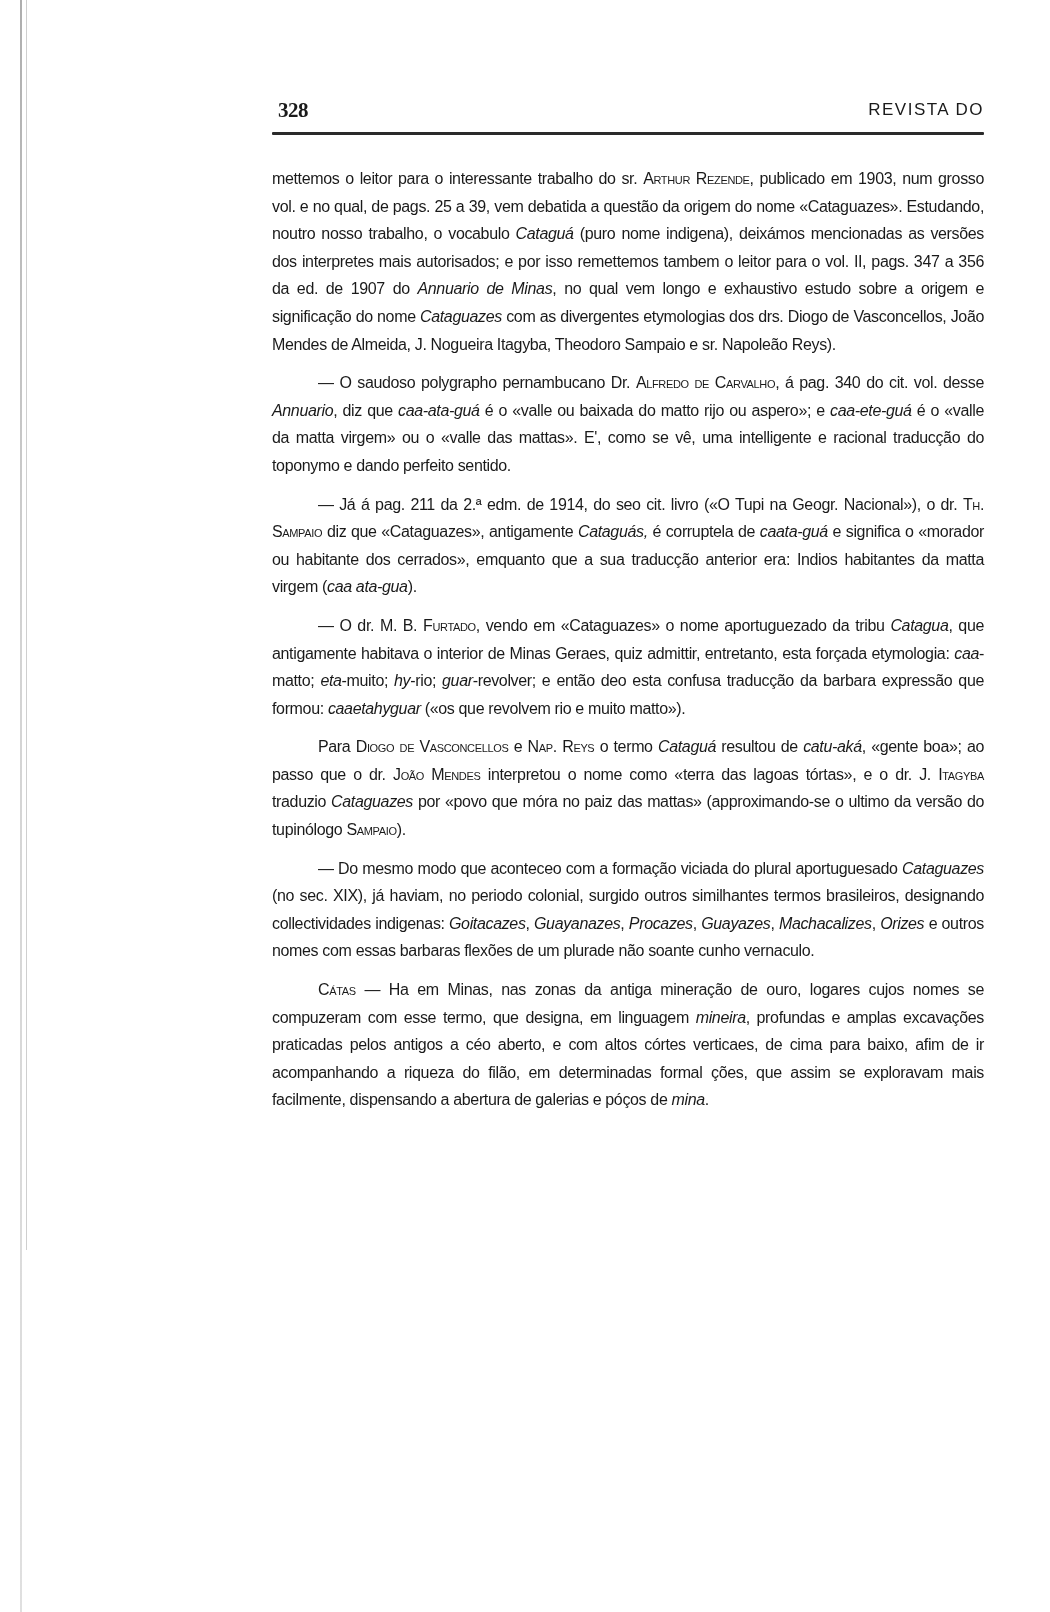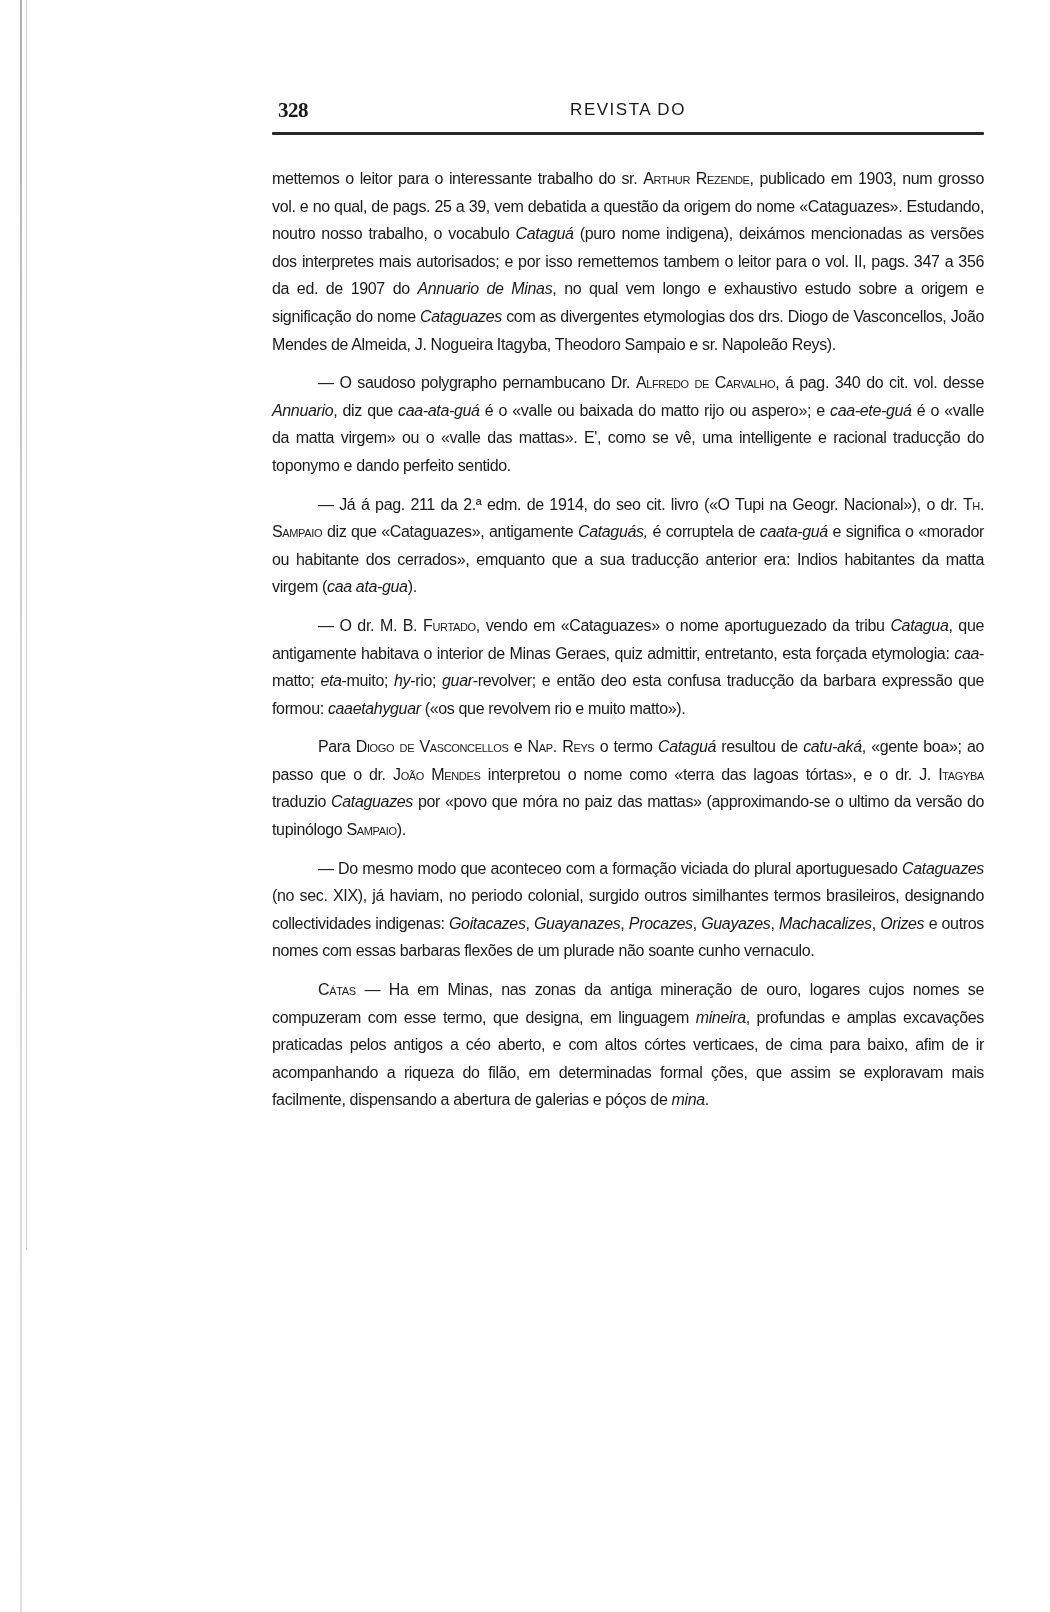--- a/index.html
+++ b/index.html
@@ -6,21 +6,21 @@
   body { width: 1050px; height: 1612px; position: relative; overflow: hidden;
          font-family: "Liberation Serif", "DejaVu Serif", serif; color: #1a1a1a; }
   .binding-edge { position: absolute; left: 20px; top: 0; width: 2px; height: 1612px;
                   background: linear-gradient(#9a9a9a, #c8c8c8 40%, #d8d8d8); opacity: .8; }
   .binding-edge2 { position: absolute; left: 26px; top: 0; width: 1px; height: 1250px;
                    background: #cfcfcf; }
   .page { position: absolute; left: 272px; top: 92px; width: 712px; }
   .running-head { position: relative; height: 36px; }
   .page-number { position: absolute; left: 6px; top: 6px; font-size: 21px; font-weight: bold;
                  letter-spacing: -0.5px; }
-  .running-title { position: absolute; left: 0; right: 0; top: 8px; text-align: center;
+  .running-title { position: absolute; left: 0; right: 0; top: 8px; text-align: right;
                    font-size: 17px; letter-spacing: 1.5px; font-family: "Liberation Sans", sans-serif; }
   .head-rule { height: 3px; background: #2a2a2a; margin-top: 4px; border-radius: 1px; }
   .body-text { margin-top: 30px; font-family: "Liberation Sans Narrow", "Liberation Sans", sans-serif;
                font-size: 16px; line-height: 27.6px; text-align: justify; letter-spacing: -0.35px;
                font-stretch: condensed; }
   .body-text p { margin: 0 0 11px 0; text-indent: 46px; transform-origin: left; }
   .body-text p.cont { text-indent: 0; }
   .body-text p .sc { font-variant: small-caps; }
   .body-text em { font-style: italic; }
 </style>

